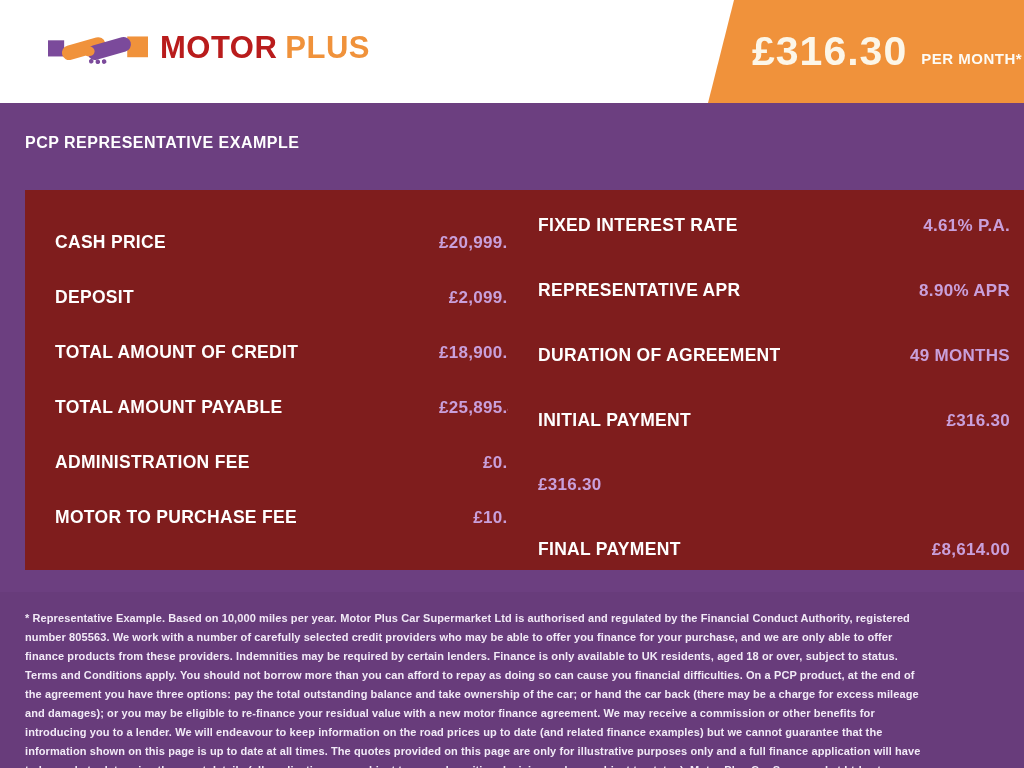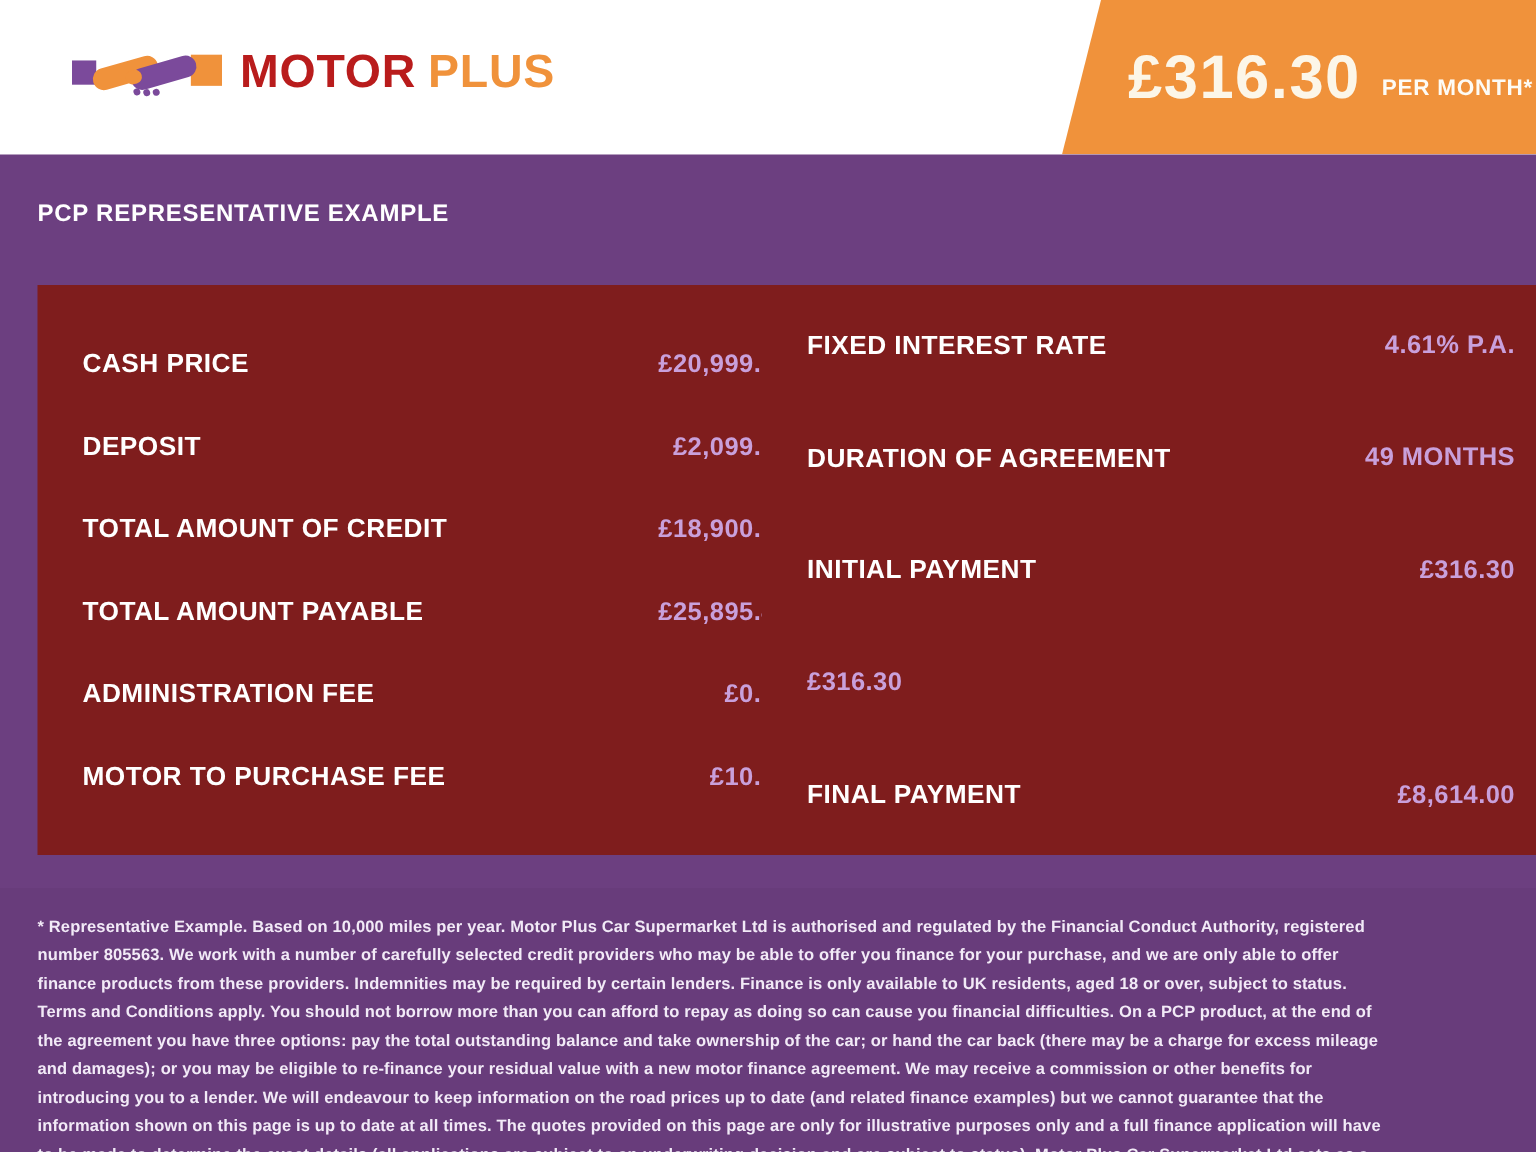--- a/index.html
+++ b/index.html
@@ -112,20 +112,24 @@
       <span class="row-value">£10.00</span>
     </div>
   </div>
 
   <div class="panel panel-right">
     <div class="row">
       <span class="row-label">FIXED INTEREST RATE</span>
       <span class="row-value">4.61% P.A.</span>
     </div>
     <div class="row">
+      <span class="row-label">REPRESENTATIVE APR</span>
+      <span class="row-value">8.90% APR</span>
+    </div>
+    <div class="row">
       <span class="row-label">DURATION OF AGREEMENT</span>
       <span class="row-value">49 MONTHS</span>
     </div>
     <div class="row">
       <span class="row-label">INITIAL PAYMENT</span>
       <span class="row-value">£316.30</span>
     </div>
     <div class="row">
       <span class="row-value">£316.30</span>
     </div>

